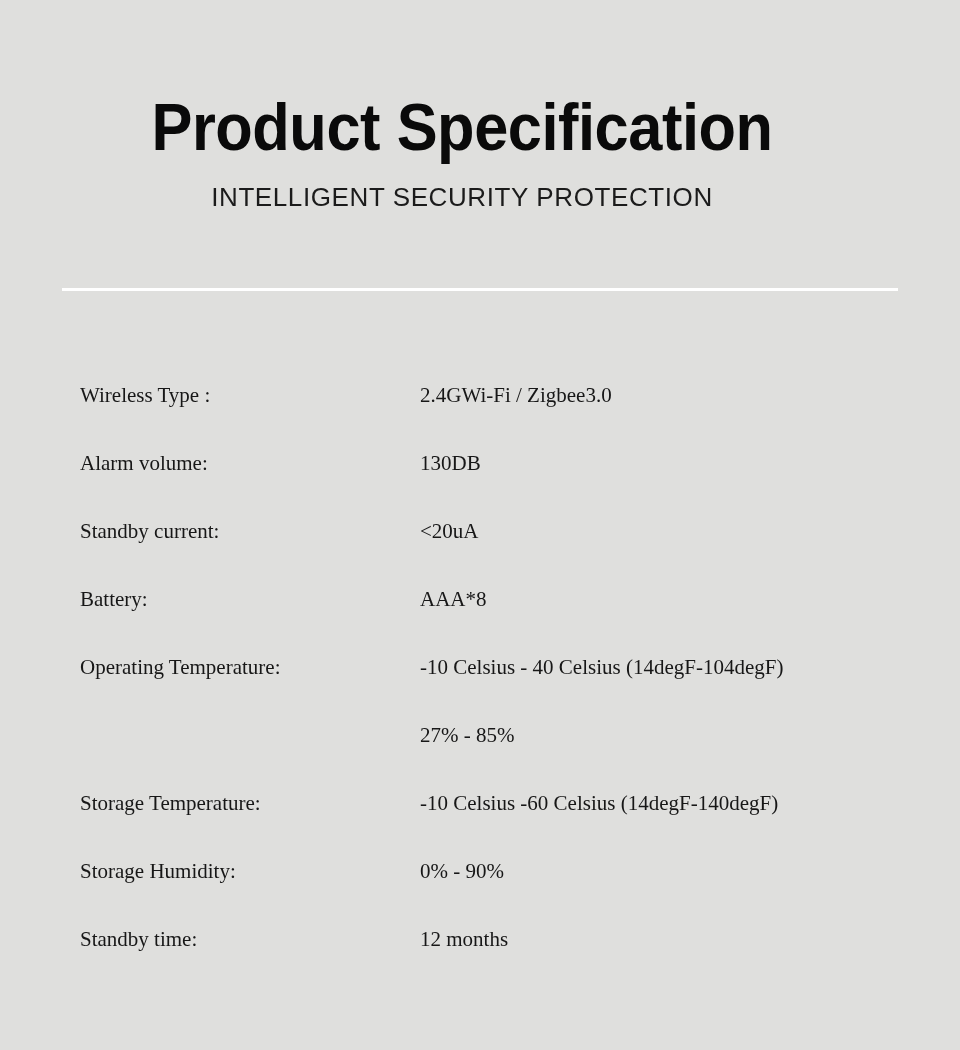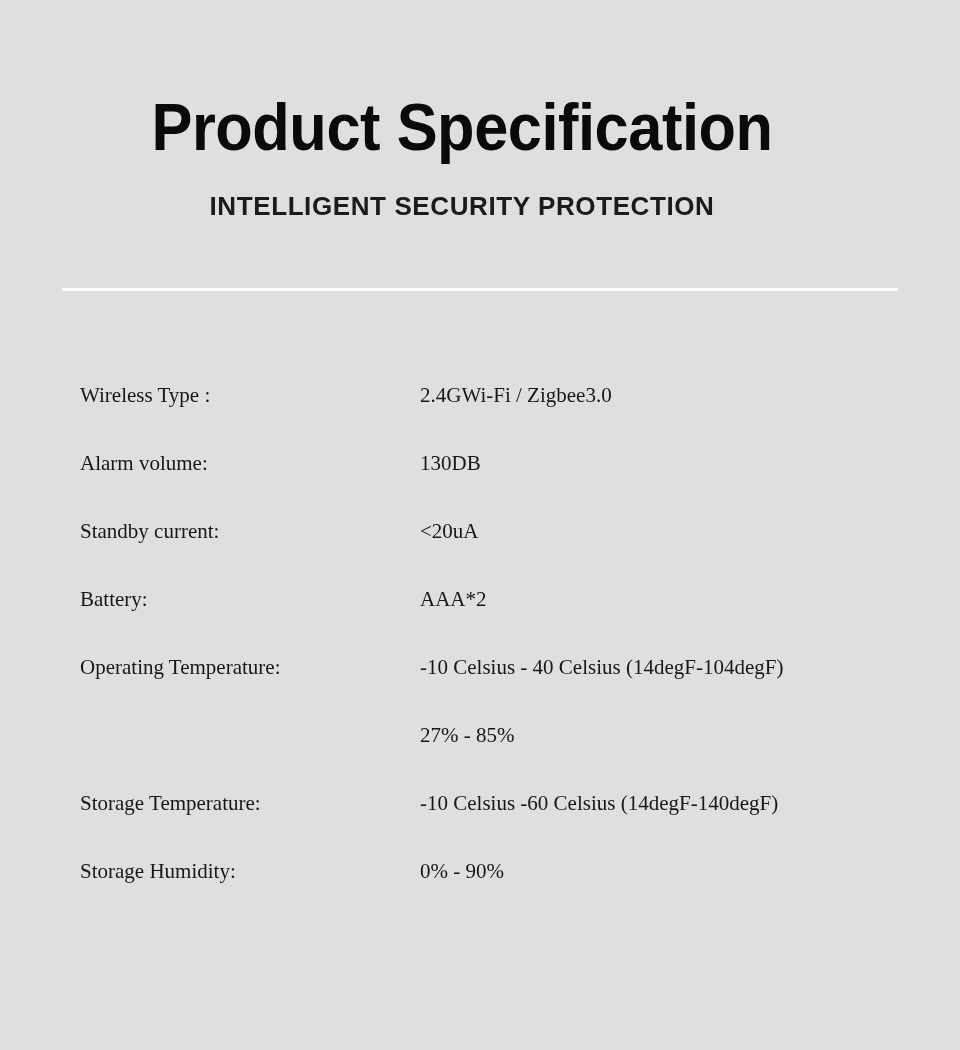--- a/index.html
+++ b/index.html
@@ -39,25 +39,25 @@
     line-height: 1.02;
     font-weight: 700;
     letter-spacing: -0.5px;
     color: #0a0a0a;
     transform: scaleX(0.93);
     transform-origin: center center;
     white-space: nowrap;
   }
 
   .page-subtitle {
-    margin: 9px;
+    margin: 0;
     padding-top: 22px;
     font-size: 26px;
     line-height: 1.1;
-    font-weight: 700;
+    font-weight: 400;
     letter-spacing: 0.6px;
     color: #1b1b1b;
     white-space: nowrap;
   }
 
   
   .divider {
     position: absolute;
     left: 62px;
     top: 288px;
@@ -126,21 +126,21 @@
       <span class="spec-value">130DB</span>
     </div>
 
     <div class="spec-row">
       <span class="spec-label">Standby current:</span>
       <span class="spec-value">&lt;20uA</span>
     </div>
 
     <div class="spec-row">
       <span class="spec-label">Battery:</span>
-      <span class="spec-value">AAA*2</span>
+      <span class="spec-value">AAA*8</span>
     </div>
 
     <div class="spec-row">
       <span class="spec-label">Operating Temperature:</span>
       <span class="spec-value">-10 Celsius - 40 Celsius (14degF-104degF)</span>
     </div>
 
     <div class="spec-row">
       <span class="spec-value">27% - 85%</span>
     </div>
@@ -148,16 +148,20 @@
     <div class="spec-row">
       <span class="spec-label">Storage Temperature:</span>
       <span class="spec-value">-10 Celsius -60 Celsius (14degF-140degF)</span>
     </div>
 
     <div class="spec-row">
       <span class="spec-label">Storage Humidity:</span>
       <span class="spec-value">0% - 90%</span>
     </div>
 
+    <div class="spec-row">
+      <span class="spec-label">Standby time:</span>
+      <span class="spec-value">12 months</span>
+    </div>
 
   </div>
 
 </div>
 
 </body></html>

